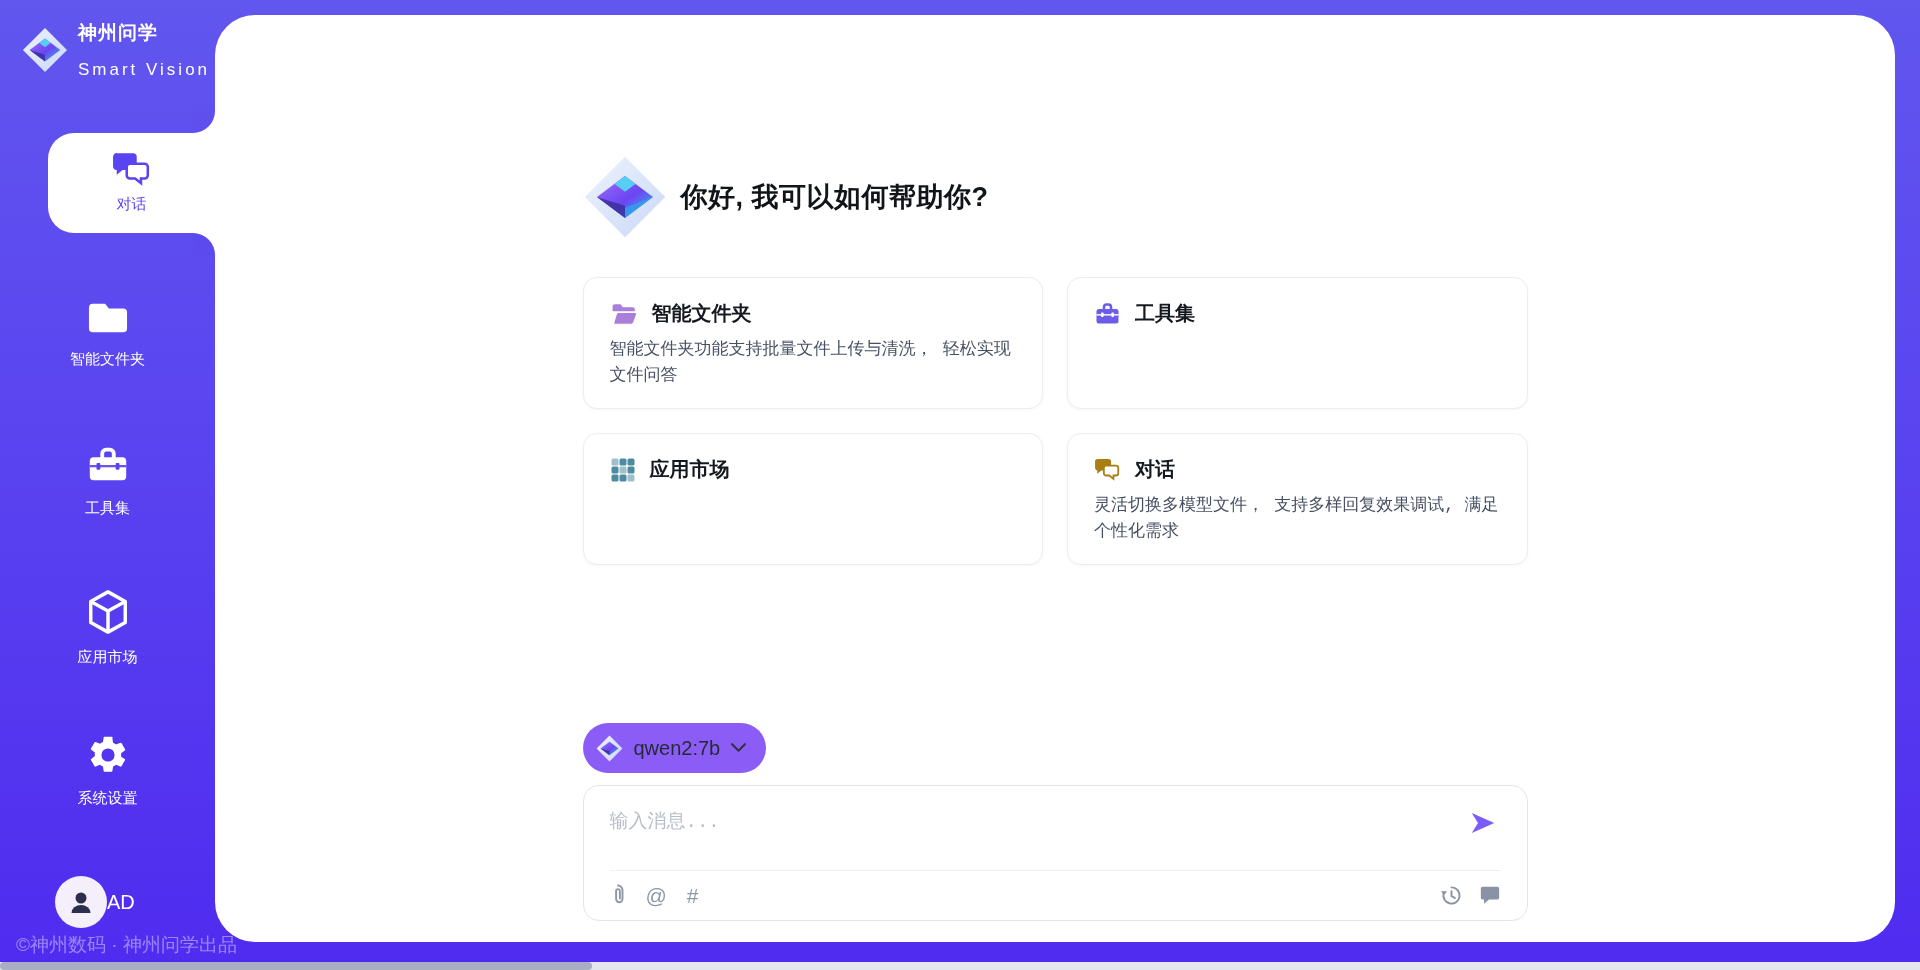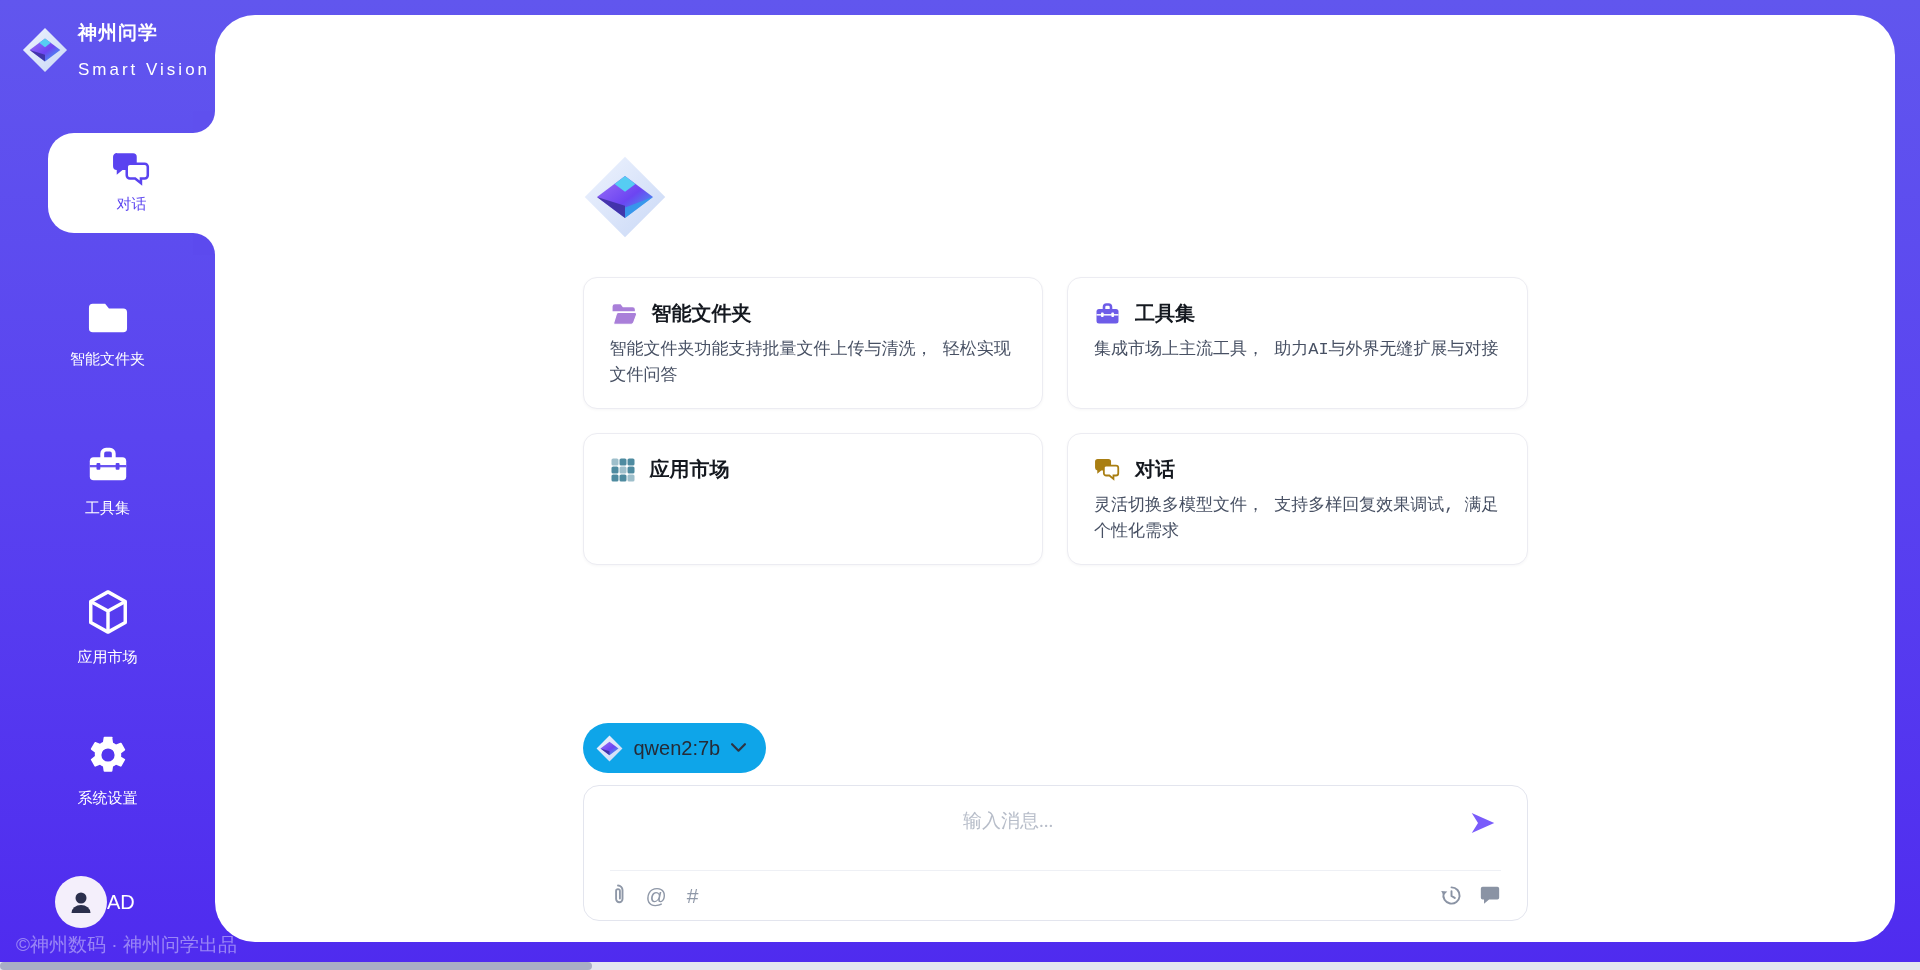--- a/index.html
+++ b/index.html
@@ -46,30 +46,30 @@
   .card {
     background:#fff; border:1px solid #ececf2; border-radius:14px;
     padding:22px 26px 20px 26px; min-height:124px; cursor:pointer;
     box-shadow:0 1px 3px rgba(25,30,60,0.04);
   }
   .card-head { display:flex; align-items:center; gap:14px; }
   .card-title { font-size:20px; font-weight:700; color:#14181f; }
   .card-desc { margin-top:10px; font-size:17px; line-height:1.5; color:#475063;font-family:Liberation Mono, monospace; }
   .model-pill {
     margin-top:158px; display:inline-flex; align-items:center; gap:11px;
-    background:#0ea5e9; border-radius:26px; height:50px; padding:0 20px 0 13px; cursor:pointer;
+    background:#8b5cf6; border-radius:26px; height:50px; padding:0 20px 0 13px; cursor:pointer;
   }
   .model-name { font-size:20px; color:#262b36; }
   .composer {
     margin-top:12px; height:136px; border:1.5px solid #e3e5ee; border-radius:16px;
     position:relative; background:#fff;
   }
   .composer textarea {
     width:100%; height:74px; border:none; outline:none; resize:none; background:transparent;
-    padding:22px 120px 0 26px; font-size:19px; font-family:Liberation Serif, serif; color:#2a2f3a;text-align:center;
+    padding:22px 120px 0 26px; font-size:19px; font-family:Liberation Mono, monospace; color:#2a2f3a;
   }
   .composer textarea::placeholder { color:#b7bdc9; }
   .send-btn { position:absolute; right:26px; top:20px; width:36px; height:36px; border:none; background:transparent; cursor:pointer; }
   .composer-divider { position:absolute; left:26px; right:26px; top:84px; height:1px; background:#eef0f5; }
   .tools-row { position:absolute; left:26px; right:26px; bottom:13px; display:flex; justify-content:space-between; align-items:center; }
   .tools-left { display:flex; align-items:center; gap:20px; }
   .tools-right { display:flex; align-items:center; gap:16px; }
   .tool-glyph { font-size:21px; color:#8f98a8; cursor:pointer; line-height:1; }
   .tool-icon { cursor:pointer; display:inline-flex; }
   
@@ -180,20 +180,21 @@
               <stop offset="0.55" stop-color="#6c45f2"></stop>
               <stop offset="1" stop-color="#35b9f0"></stop>
           </linearGradient>
         </defs>
         <polygon points="24,1 47,24 24,47 1,24" fill="url(#lgO2)"></polygon>
         <polygon points="24,12 40,24 24,36 8,24" fill="url(#lgI2)"></polygon>
         <polygon points="24,12 30,16.5 24,21 18,16.5" fill="#56cdf3"></polygon>
         <polygon points="8,24 24,36 24,29" fill="#3b2f9e" opacity="0.85"></polygon>
         <polygon points="40,24 24,36 24,30" fill="#2aa8e8" opacity="0.7"></polygon>
       </svg>
+      <h1>你好, 我可以如何帮助你?</h1>
     </div>
 
     <div class="cards">
 
       <div class="card">
         <div class="card-head">
           <svg width="28" height="24" viewBox="0 0 24 21">
             <path d="M2 4 a2 2 0 0 1 2 -2 h5 l2 2.6 h8.5 a2 2 0 0 1 2 2 v1.4 H2 Z" fill="#a97fd9"></path>
             <path d="M2.6 19.5 L5.3 10.6 a2 2 0 0 1 1.9 -1.4 H21.6 a1.5 1.5 0 0 1 1.4 2 l-2.6 7 a2 2 0 0 1 -1.9 1.3 H4.1 a1.6 1.6 0 0 1 -1.5 -1 z" fill="#a97fd9" stroke="#ffffff" stroke-width="1"></path>
           </svg>
@@ -206,21 +207,20 @@
         <div class="card-head">
           <svg width="27" height="25" viewBox="0 0 27 25">
             <path d="M10 9 v-3 a2.5 2.5 0 0 1 2.5 -2.5 h2 A2.5 2.5 0 0 1 17 6 v3" fill="none" stroke="#6d5ce8" stroke-width="2.6"></path>
             <rect x="2.5" y="8" width="22" height="14.5" rx="2.5" fill="#6d5ce8"></rect>
             <rect x="7" y="11.5" width="2.6" height="4.5" rx="0.8" fill="#ffffff"></rect>
             <rect x="17.4" y="11.5" width="2.6" height="4.5" rx="0.8" fill="#ffffff"></rect>
             <rect x="2.5" y="13" width="22" height="1.6" fill="#ffffff" opacity="0.9"></rect>
           </svg>
           <span class="card-title">工具集</span>
         </div>
-        <div class="card-desc">集成市场上主流工具， 助力AI与外界无缝扩展与对接</div>
       </div>
 
       <div class="card">
         <div class="card-head">
           <svg width="26" height="26" viewBox="0 0 26 26">
             <g fill="#4e8ba0">
               <rect x="1.5" y="1.5" width="7" height="7" rx="1.6" opacity="0.55"></rect>
               <rect x="9.5" y="1.5" width="7" height="7" rx="1.6"></rect>
               <rect x="17.5" y="1.5" width="7" height="7" rx="1.6"></rect>
               <rect x="1.5" y="9.5" width="7" height="7" rx="1.6"></rect>

